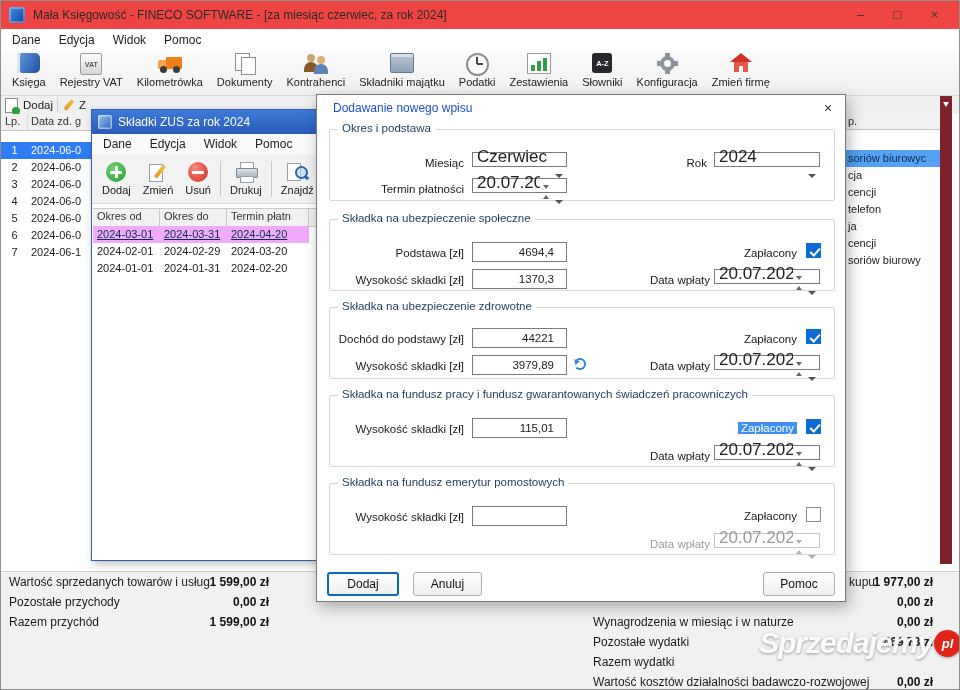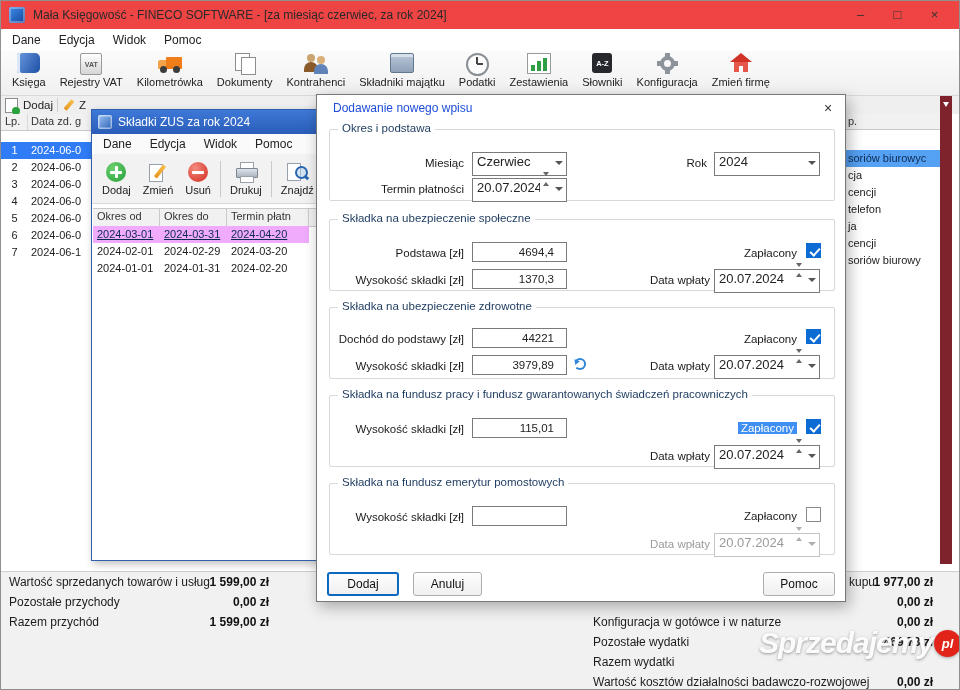--- a/index.html
+++ b/index.html
@@ -151,21 +151,21 @@
     box-shadow:3px 5px 14px rgba(0,0,0,.3);z-index:50;box-sizing:border-box;}
   #dlg-title{position:absolute;left:16px;top:0;line-height:26px;font-size:12px;color:#1d4ed8;}
   #dlg-close{position:absolute;right:0;top:0;width:34px;height:26px;line-height:26px;text-align:center;font-size:14px;color:#333;}
   .gb{position:absolute;left:12px;width:506px;height:72px;border:1px solid #d8d8d8;border-radius:2px;box-sizing:border-box;}
   .gb-cap{position:absolute;top:-8px;left:8px;background:#fff;padding:0 4px;font-size:11.5px;color:#1c3a5f;white-space:nowrap;}
   .dlg-label{position:absolute;height:16px;font-size:11.5px;color:#1a1a1a;text-align:right;line-height:16px;white-space:nowrap;}
   .dlg-label.disabled{color:#9b9b9b;}
   .hl{background:#3f8ef2;color:#fff;padding:0 3px;}
   .dlg-field{position:absolute;height:20px;border:1px solid #7a7a7a;background:#fff;font-size:11.5px;box-sizing:border-box;
     line-height:18px;text-align:right;padding:0 12px 0 4px;}
-  .combo,.df{position:absolute;height:24px;border:1px solid #7a7a7a;background:#fff;box-sizing:border-box;display:flex;align-items:flex-start;font-size:13px;}
+  .combo,.df{position:absolute;height:15px;border:1px solid #7a7a7a;background:#fff;box-sizing:border-box;display:flex;align-items:flex-end;font-size:17px;}
   .combo .txt,.df .txt{flex:1;line-height:18px;padding:0 4px;text-align:left;white-space:nowrap;overflow:hidden;}
   .combo .drop,.df .drop{width:14px;border-left:1px solid #d0d0d0;background:#f6f6f6;position:relative;}
   .combo .drop::after,.df .drop::after{content:"";position:absolute;left:3px;top:8px;border-left:4px solid transparent;border-right:4px solid transparent;border-top:4px solid #555;}
   .df .spin{width:10px;border-left:1px solid #d0d0d0;background:#f6f6f6;position:relative;}
   .df .spin::before{content:"";position:absolute;left:1.5px;top:3px;border-left:3px solid transparent;border-right:3px solid transparent;border-bottom:4px solid #666;}
   .df .spin::after{content:"";position:absolute;left:1.5px;bottom:3px;border-left:3px solid transparent;border-right:3px solid transparent;border-top:4px solid #666;}
   .df.disabled,.combo.disabled{border-color:#c4c4c4;}
   .df.disabled .txt{color:#9b9b9b;}
   .df.disabled .drop::after{border-top-color:#b0b0b0;}
   .df.disabled .spin::before{border-bottom-color:#b0b0b0;}
@@ -385,21 +385,21 @@
     <div id="sum-right">
       <div class="s-row frag">
         <span class="s-label">kupu</span>
         <span class="s-value">1 977,00 zł</span>
       </div>
       <div class="s-row">
         <span class="s-label"></span>
         <span class="s-value">0,00 zł</span>
       </div>
       <div class="s-row">
-        <span class="s-label">Konfiguracja w gotówce i w naturze</span>
+        <span class="s-label">Wynagrodzenia w miesiąc i w naturze</span>
         <span class="s-value">0,00 zł</span>
       </div>
       <div class="s-row">
         <span class="s-label">Pozostałe wydatki</span>
         <span class="s-value">469,73 zł</span>
       </div>
       <div class="s-row">
         <span class="s-label">Razem wydatki</span>
         <span class="s-value"></span>
       </div>

